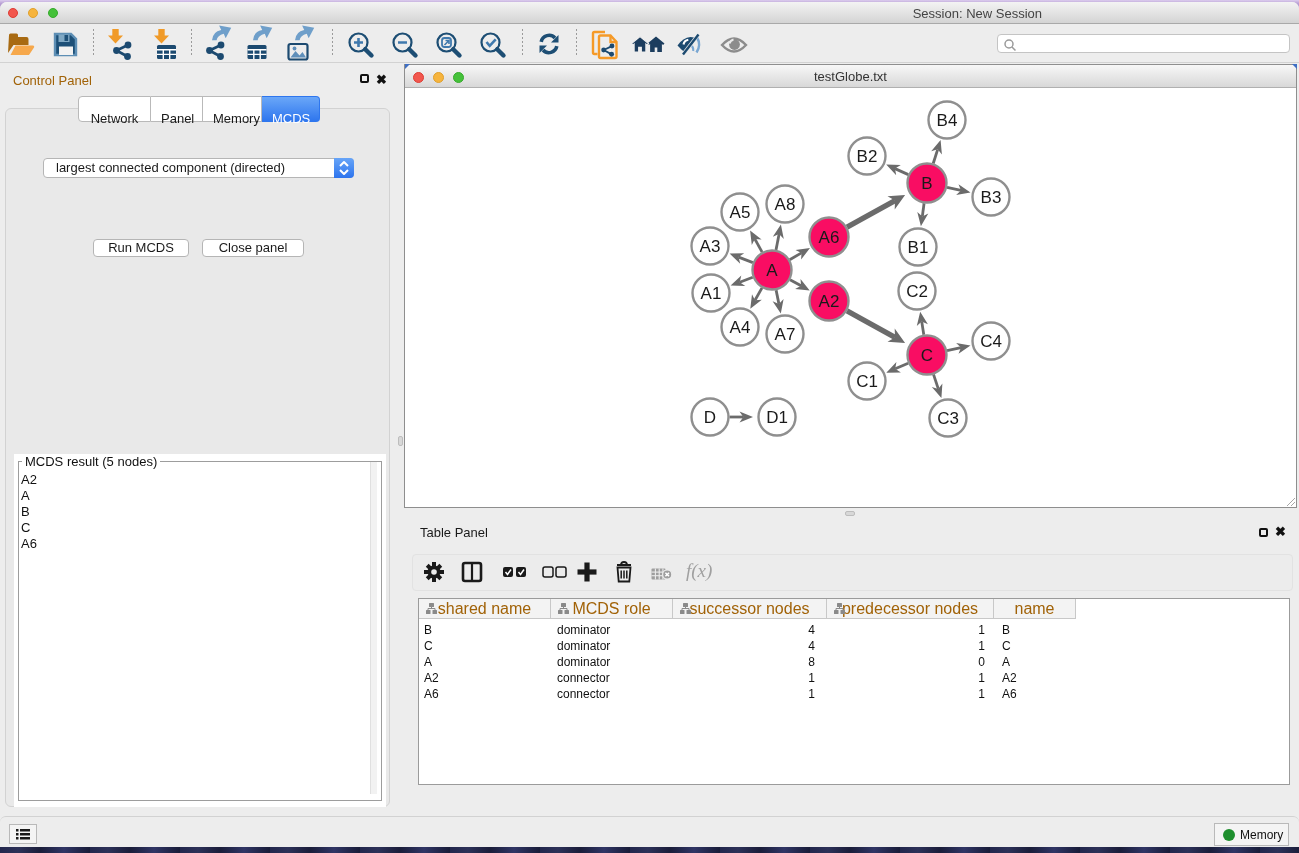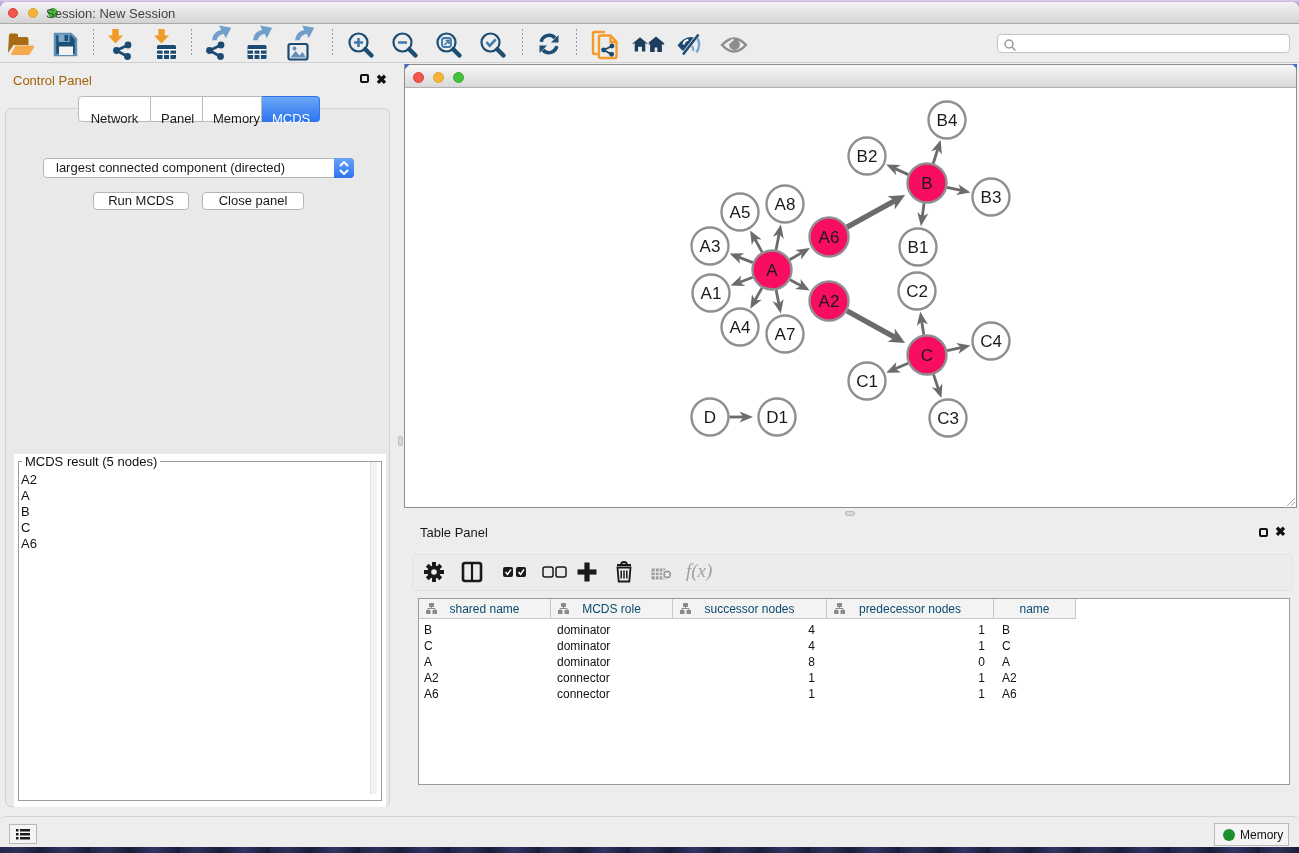--- a/index.html
+++ b/index.html
@@ -11,21 +11,21 @@
   background:repeating-linear-gradient(90deg,#23274d 0px,#2c3158 18px,#1a1d3a 40px,#303565 64px,#181c38 90px); }
 #appwin { left:0; top:2px; width:1299px; height:845px; background:#ededed;
   border-radius:7px 7px 0 0; overflow:hidden; }
 #titlebar { left:0; top:0; width:1299px; height:22px;
   background:linear-gradient(#f3f3f3,#d4d4d4); border-bottom:1px solid #a9a9a9; }
 .tl { position:absolute; top:7px; width:11px; height:11px; border-radius:50%; }
 #titlebar .tl { top:6px; width:10px; height:10px; }
 #titlebar .t1 { left:8px;  background:#f2574e; border:0.5px solid #dd3d35;}
 #titlebar .t2 { left:28px; background:#f6b43d; border:0.5px solid #e0a02c;}
 #titlebar .t3 { left:48px; background:#45c13a; border:0.5px solid #36ab2c;}
-#title-text { left:0; top:4px; width:1042px; text-align:left; font-size:13px; color:#444;padding-left:46px; }
+#title-text { left:0; top:4px; width:1042px; text-align:right; font-size:13px; color:#444;padding-left:46px; }
 #toolbar { left:0; top:22px; width:1299px; height:39px; background:#ededed;
   border-bottom:1px solid #d2d2d2; }
 .tsep { position:absolute; top:5px; height:28px; width:1px;
   background-image:linear-gradient(#9a9a9a 50%, transparent 50%);
   background-size:1px 4px; }
 #searchbox { position:absolute; left:997px; top:10px; width:293px; height:19px;
   background:#fff; border:1px solid #c4c4c4; border-radius:4px; }
 #searchbox svg { position:absolute; left:5px; top:3px; }
 
 #cp-title { left:13px; top:71px; font-size:13px; color:#a16207; }
@@ -42,21 +42,21 @@
 .tab.last { border-radius:0 4px 4px 0; }
 .tab.sel { background:linear-gradient(#6aa7f8,#2e76ee); color:#fff; border-color:#2e76ee; }
 #cp-tabs { left:78px; top:94px; }
 #opt-label { left:0px; top:135px; width:395px; text-align:center; font-size:13px; color:#1a1a1a; }
 #dropdown { left:43px; top:156px; width:311px; height:20px; background:#fff;
   border:1px solid #b5b5b5; border-radius:4px; font-size:13px; color:#1a1a1a;
   line-height:18px; padding-left:12px; }
 #dd-spin { position:absolute; right:-1px; top:-1px; width:20px; height:20px; border-radius:0 4px 4px 0;
   background:linear-gradient(#67a5f8,#2d74ee); }
 .btn { position:absolute; height:18px; background:#fff; border:1px solid #b5b5b5;
-  border-radius:4px; font-size:13px; color:#1a1a1a; text-align:center; line-height:16px; }
+  border-radius:4px; font-size:13px; color:#1a1a1a; text-align:center; line-height:16px;margin-top:47px; }
 #btn-run { left:93px; top:190px; width:96px; }
 #btn-close { left:202px; top:190px; width:102px; }
 #mcds-white { left:14px; top:452px; width:372px; height:353px; background:#fff; }
 #mcds-frame { position:absolute; left:4px; top:7px; width:364px; height:340px;
   border:1px solid #9d9d9d; }
 #mcds-label { position:absolute; left:8px; top:0px; background:#fff; padding:0 3px;
   font-size:13px; color:#111; }
 #mcds-items { position:absolute; left:7px; top:18px; font-size:13px; color:#111; line-height:16px; }
 #mcds-scroll { position:absolute; right:9px; top:8px; width:7px; height:332px;
   background:#f2f2f2; border-left:1px solid #e0e0e0; }
@@ -76,21 +76,21 @@
   border:1px solid #bdbdbd; border-radius:2px; }
 
 #tp-title { left:420px; top:523px; font-size:13px; color:#1a1a1a; }
 #tp-float { left:1259px; top:526px; }
 #tp-x { left:1275px; top:522px; }
 #tp-table { left:418px; top:596px; width:872px; height:187px; background:#fff;
   border:1px solid #9b9b9b; }
 #tp-header { position:absolute; left:0; top:0; height:20px; background:#f3f3f3;
   border-bottom:1px solid #c8c8c8; }
 .hcol { position:absolute; top:0; height:20px; border-right:1px solid #c8c8c8;
-  font-size:12px; color:#0c4a6e; text-align:center; line-height:20px; }
+  font-size:16px; color:#a16207; text-align:center; line-height:20px; }
 .hicon { position:absolute; left:7px; top:4px; }
 .cell { position:absolute; font-size:12px; color:#111; }
 #tp-tabs { left:673px; top:789px; }
 #tp-tabs .tab { height:20px; line-height:19px; }
 
 #statusbar { left:0; top:814px; width:1299px; height:31px; background:#ededed;
   border-top:1px solid #d2d2d2;border-radius:6px; }
 #status-lbtn { position:absolute; left:9px; top:7px; width:28px; height:20px;
   background:#f4f4f4; border:1px solid #b9b9b9; }
 #membtn { position:absolute; left:1214px; top:6px; width:75px; height:23px;
@@ -276,20 +276,21 @@
   <div id="mcds-items">A2<br>A<br>B<br>C<br>A6</div>
   <div id="mcds-scroll"></div>
 </div>
 <div class="abs" id="divider-grip-v"></div>
 
 <div class="abs" id="netwin">
   <div id="net-titlebar">
     <div class="tl t1"></div>
         <div class="tl t2"></div>
         <div class="tl t3"></div>
+    <div id="net-title-text">testGlobe.txt</div>
   </div>
   <svg width="891" height="419" viewBox="405 89 891 419" style="position:absolute;left:0;top:24px">
 <line x1="762.1" y1="252.1" x2="754.8" y2="238.9" stroke="#6b6b6b" stroke-width="2.8"></line>
 <polygon points="750.1,230.4 761.6,239.5 754.8,238.9 751.8,244.9" fill="#6b6b6b"></polygon>
 <line x1="776.0" y1="249.9" x2="779.1" y2="234.1" stroke="#6b6b6b" stroke-width="2.8"></line>
 <polygon points="780.9,224.6 783.8,238.9 779.1,234.1 772.8,236.8" fill="#6b6b6b"></polygon>
 <line x1="752.9" y1="262.6" x2="738.6" y2="257.1" stroke="#6b6b6b" stroke-width="2.8"></line>
 <polygon points="729.6,253.6 744.2,253.2 738.6,257.1 740.2,263.7" fill="#6b6b6b"></polygon>
 <line x1="752.8" y1="277.2" x2="739.7" y2="282.2" stroke="#6b6b6b" stroke-width="2.8"></line>
 <polygon points="730.6,285.6 741.3,275.6 739.7,282.2 745.3,286.1" fill="#6b6b6b"></polygon>

